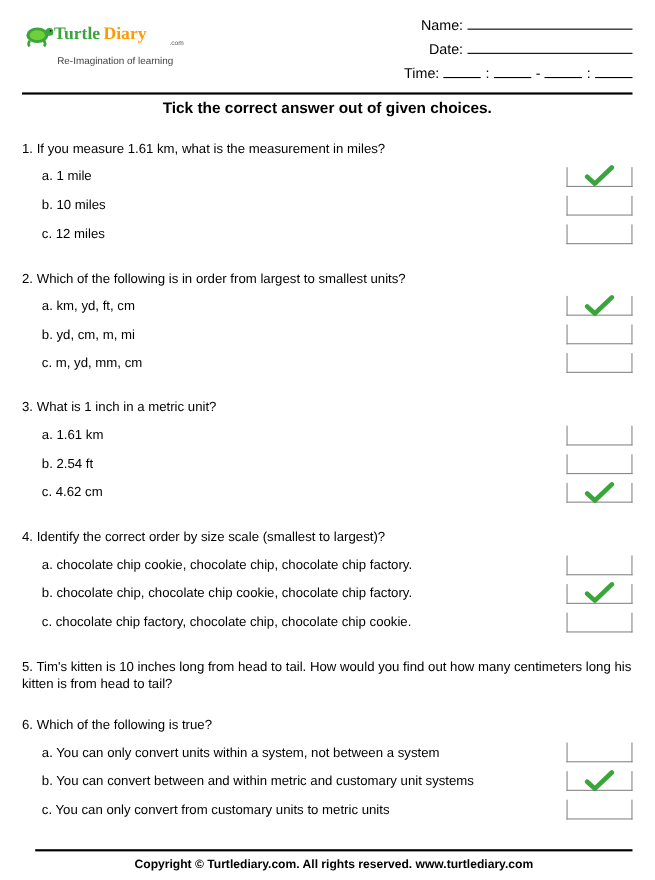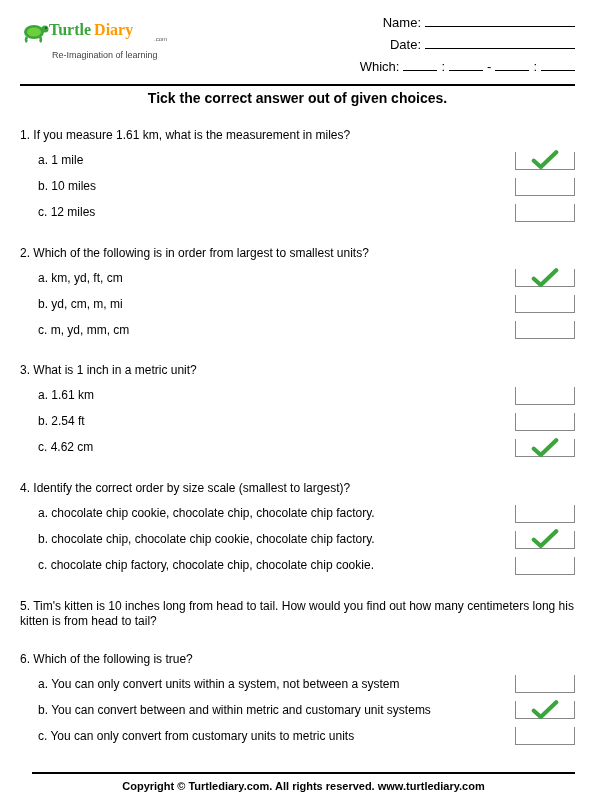--- a/index.html
+++ b/index.html
@@ -67,21 +67,21 @@
   <div class="info">
     <div class="line">
         <span>Name:</span>
         <span class="blank-long"></span>
       </div>
     <div class="line">
         <span>Date:</span>
         <span class="blank-long"></span>
       </div>
     <div class="line">
-      <span>Which:</span>
+      <span>Time:</span>
       <span class="blank-sm"></span>
       <span>:</span>
       <span class="blank-sm"></span>
       <span>-</span>
       <span class="blank-sm"></span>
       <span>:</span>
       <span class="blank-sm"></span>
     </div>
   </div>
 </div>

